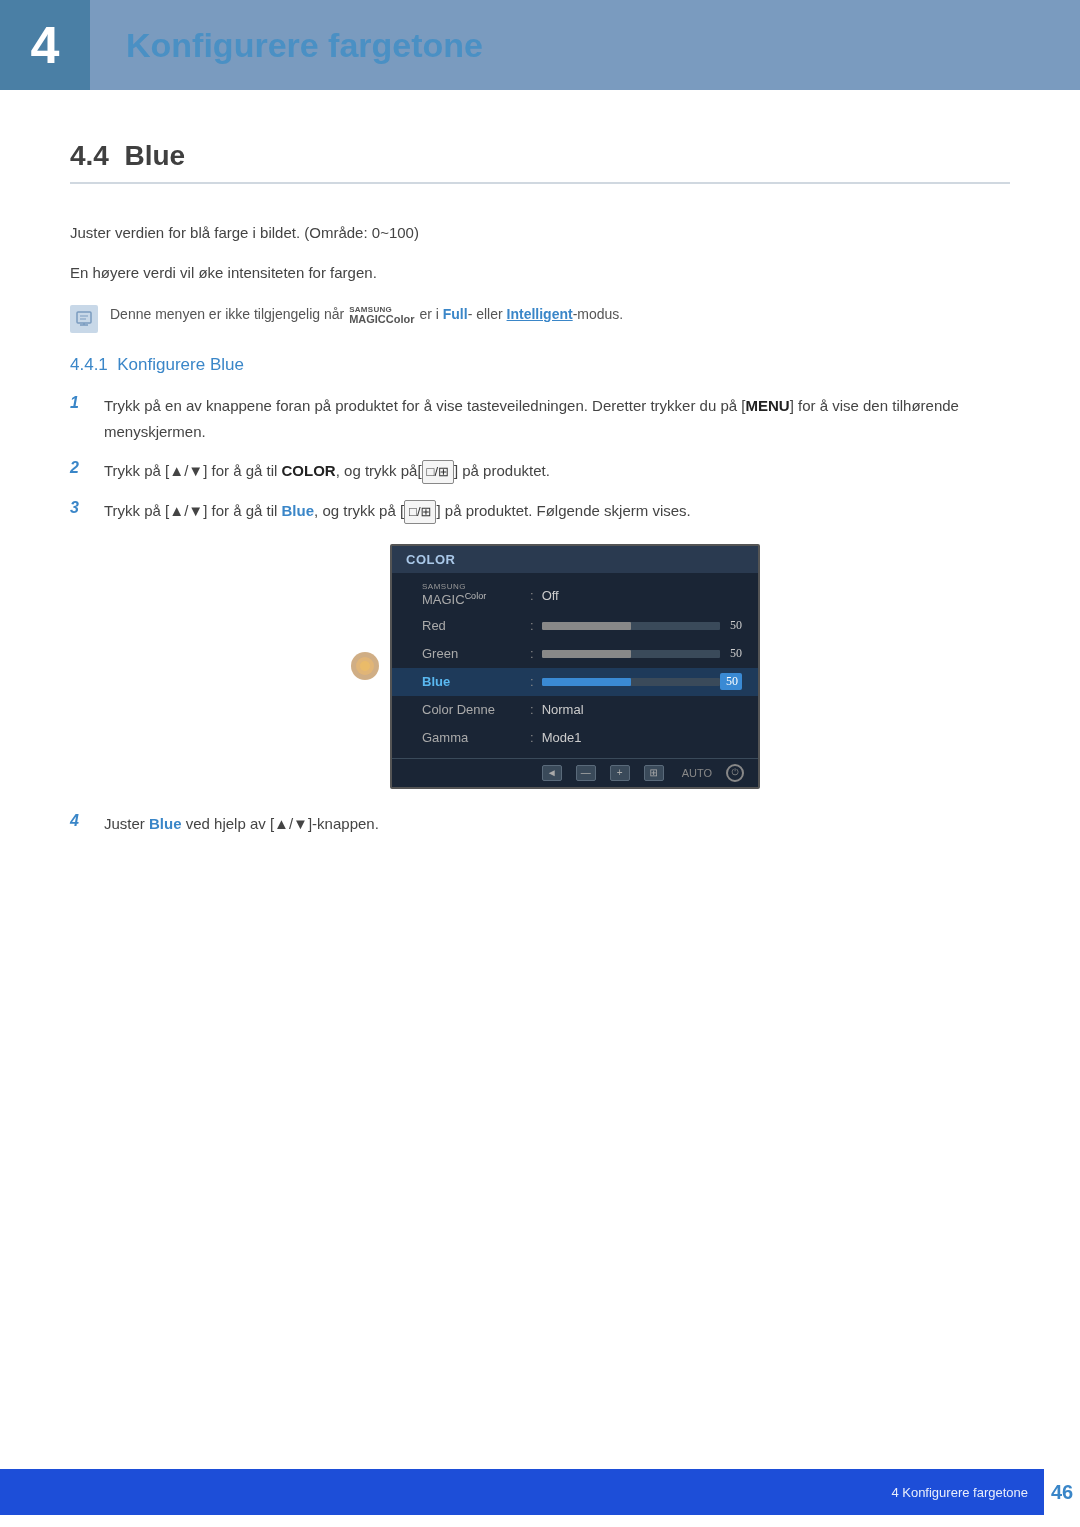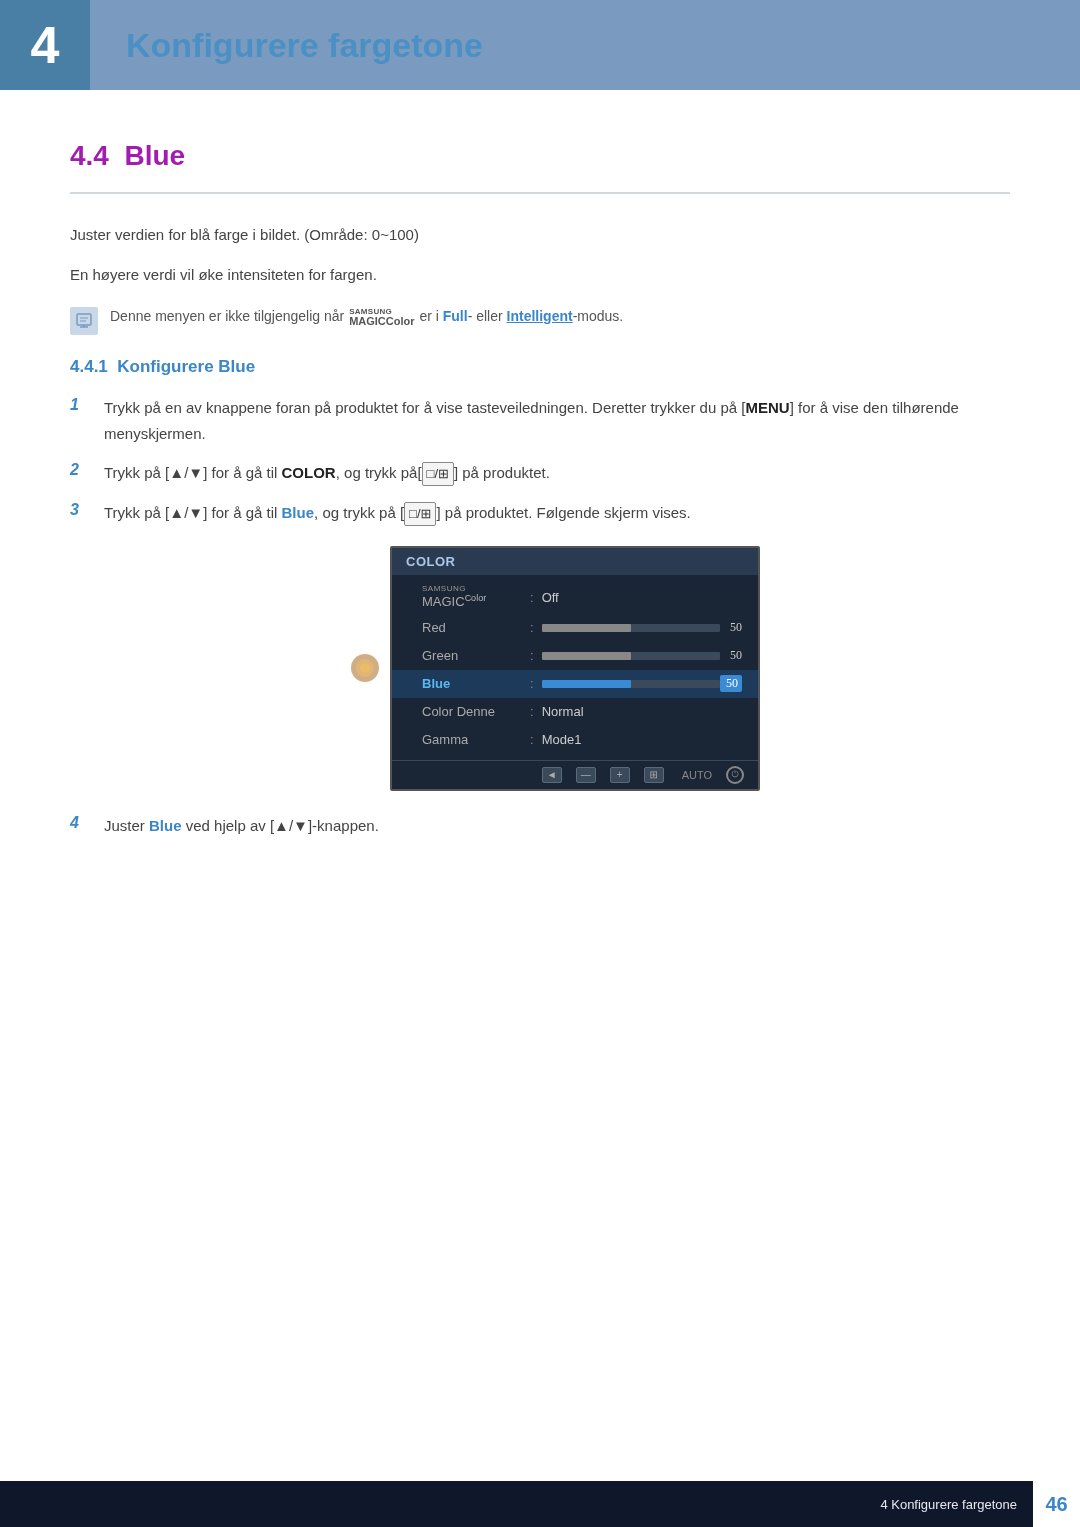--- a/index.html
+++ b/index.html
@@ -61,23 +61,23 @@
 
     
     .content {
       padding: 50px 70px 80px 70px;
     }
 
     
     .section-heading {
       font-size: 28px;
       font-weight: bold;
-      color: #a21caf;
-      margin-bottom: 28px;
-      padding-bottom: 20px;
+      color: #404040;
+      margin-bottom: 36px;
+      padding-bottom: 10px;
       border-bottom: 2px solid #d0d8e0;
     }
 
     
     .body-text {
       font-size: 15px;
       color: #444;
       line-height: 1.7;
       margin-bottom: 14px;
     }
@@ -106,21 +106,21 @@
     }
     .note-text {
       font-size: 14px;
       color: #555;
       line-height: 1.6;
     }
 
     
     .subsection-heading {
       font-size: 17px;
-      font-weight: bold;
+      font-weight: normal;
       color: #3a86c8;
       margin-bottom: 18px;
       margin-top: 10px;
     }
 
     
     .steps-list {
       list-style: none;
       padding: 0;
       margin: 0;
@@ -318,41 +318,41 @@
     }
     .magic-label-bottom span.magic-word {
       font-size: 9px;
       vertical-align: super;
       color: #bbb;
     }
 
     
     .footer {
       position: fixed;
-      bottom: 0;
+      bottom: 12px;
       left: 0;
       width: 1080px;
       height: 46px;
-      background: #0f172a;
+      background: #1d4ed8;
       display: flex;
       align-items: center;
       justify-content: flex-end;
       padding-right: 0;
     }
     .footer-text {
       color: rgba(255,255,255,0.9);
       font-size: 13px;
       padding-right: 16px;
     }
     .footer-page {
       background: white;
       color: #3a86c8;
       font-size: 20px;
       font-weight: bold;
-      width: 47px;
+      width: 36px;
       height: 46px;
       display: flex;
       align-items: center;
       justify-content: center;
     }
   </style>
 </head>
 <body>
 
 <div class="header-banner">

